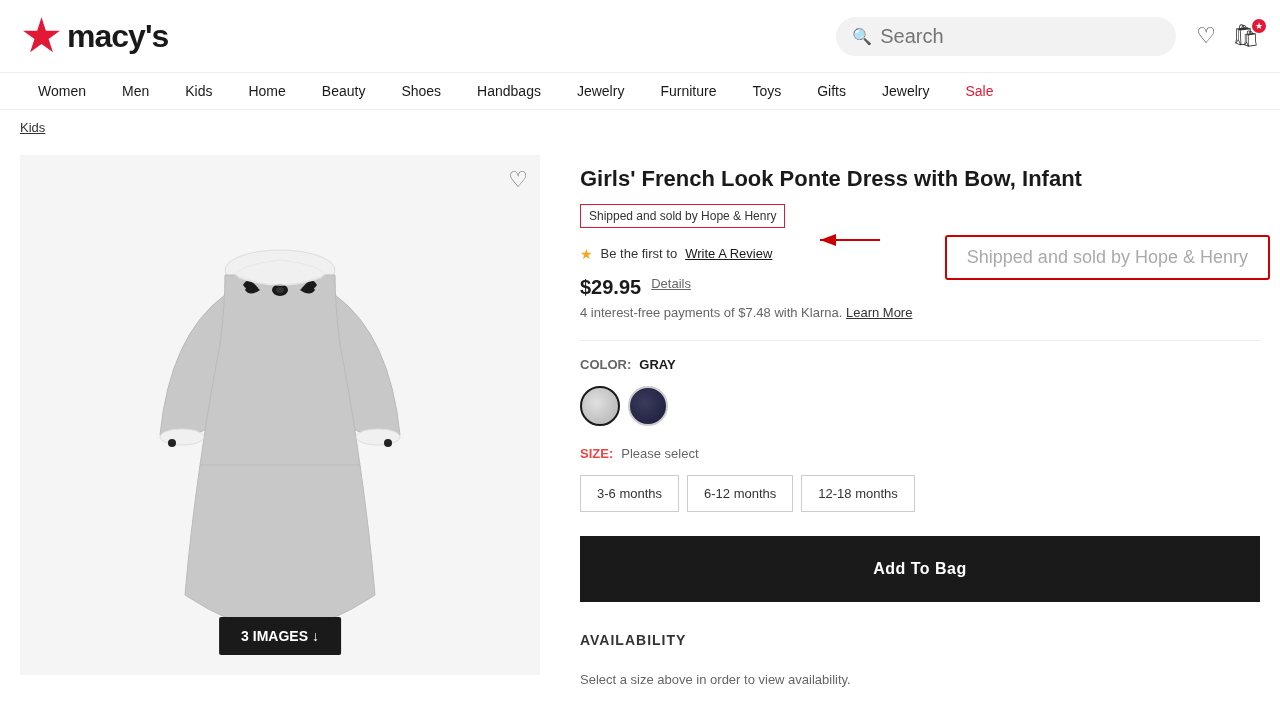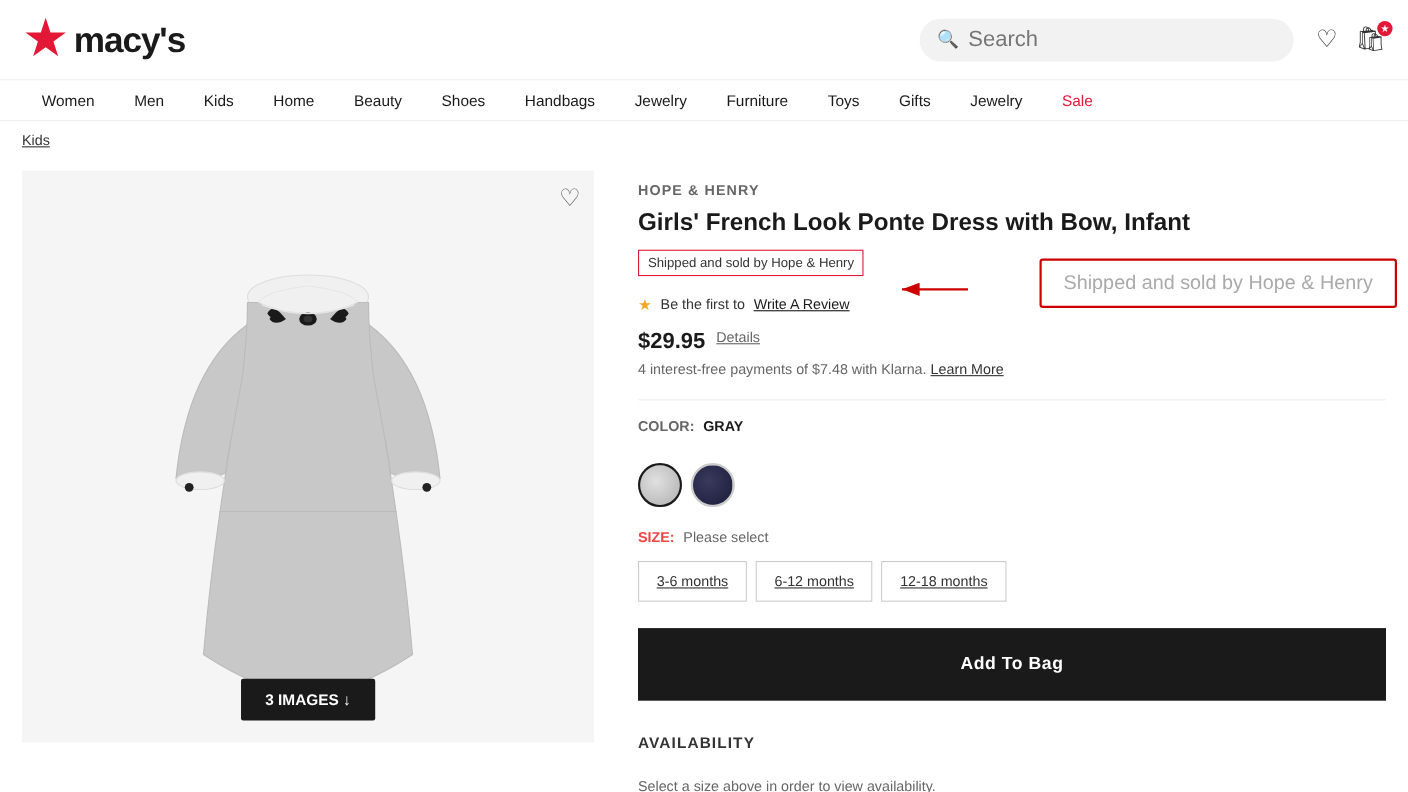--- a/index.html
+++ b/index.html
@@ -213,21 +213,21 @@
       font-size: 13px;
       color: #666;
       margin-bottom: 20px;
     }
     .klarna-link { color: #333; text-decoration: underline; cursor: pointer; }
     .divider { border: none; border-top: 1px solid #eee; margin: 16px 0; }
     .color-row {
       display: flex;
       align-items: center;
       gap: 8px;
-      margin-bottom: 26px;
+      margin-bottom: 14px;
     }
     .color-label {
       font-size: 13px;
       font-weight: 600;
       text-transform: uppercase;
       color: #666;
     }
     .color-value {
       font-size: 13px;
       font-weight: 600;
@@ -266,21 +266,20 @@
       color: #ef4444;
     }
     .size-placeholder {
       font-size: 13px;
       color: #666;
     }
     .size-options {
       display: flex;
       gap: 8px;
       margin-bottom: 24px;
-      text-decoration: underline;
     }
     .size-btn {
       border: 1px solid #ccc;
       background: white;
       padding: 10px 16px;
       font-size: 13px;
       cursor: pointer;
       color: #333;
       min-width: 80px;
       text-align: center;
@@ -393,21 +392,20 @@
 
         <path d="M128 102 Q170 118 212 102" fill="none" stroke="#e5e5e5" stroke-width="1.5"></path>
       </svg>
 
       <button class="images-btn">3 IMAGES ↓</button>
     </div>
   </div>
 
   <div class="product-details" style="position:relative;">
 
-    <div class="brand-name">HOPE &amp; HENRY</div>
     <div class="product-title">Girls' French Look Ponte Dress with Bow, Infant</div>
 
     <div class="sold-by-badge">Shipped and sold by Hope &amp; Henry</div>
 
     
     <div style="position:relative; margin-bottom:8px;">
 
       <svg style="position:absolute; left:230px; top:-18px; width:80px; height:40px; overflow:visible; pointer-events:none; z-index:20;">
         <defs>
           <marker id="arrowhead" markerWidth="8" markerHeight="6" refX="8" refY="3" orient="auto">

